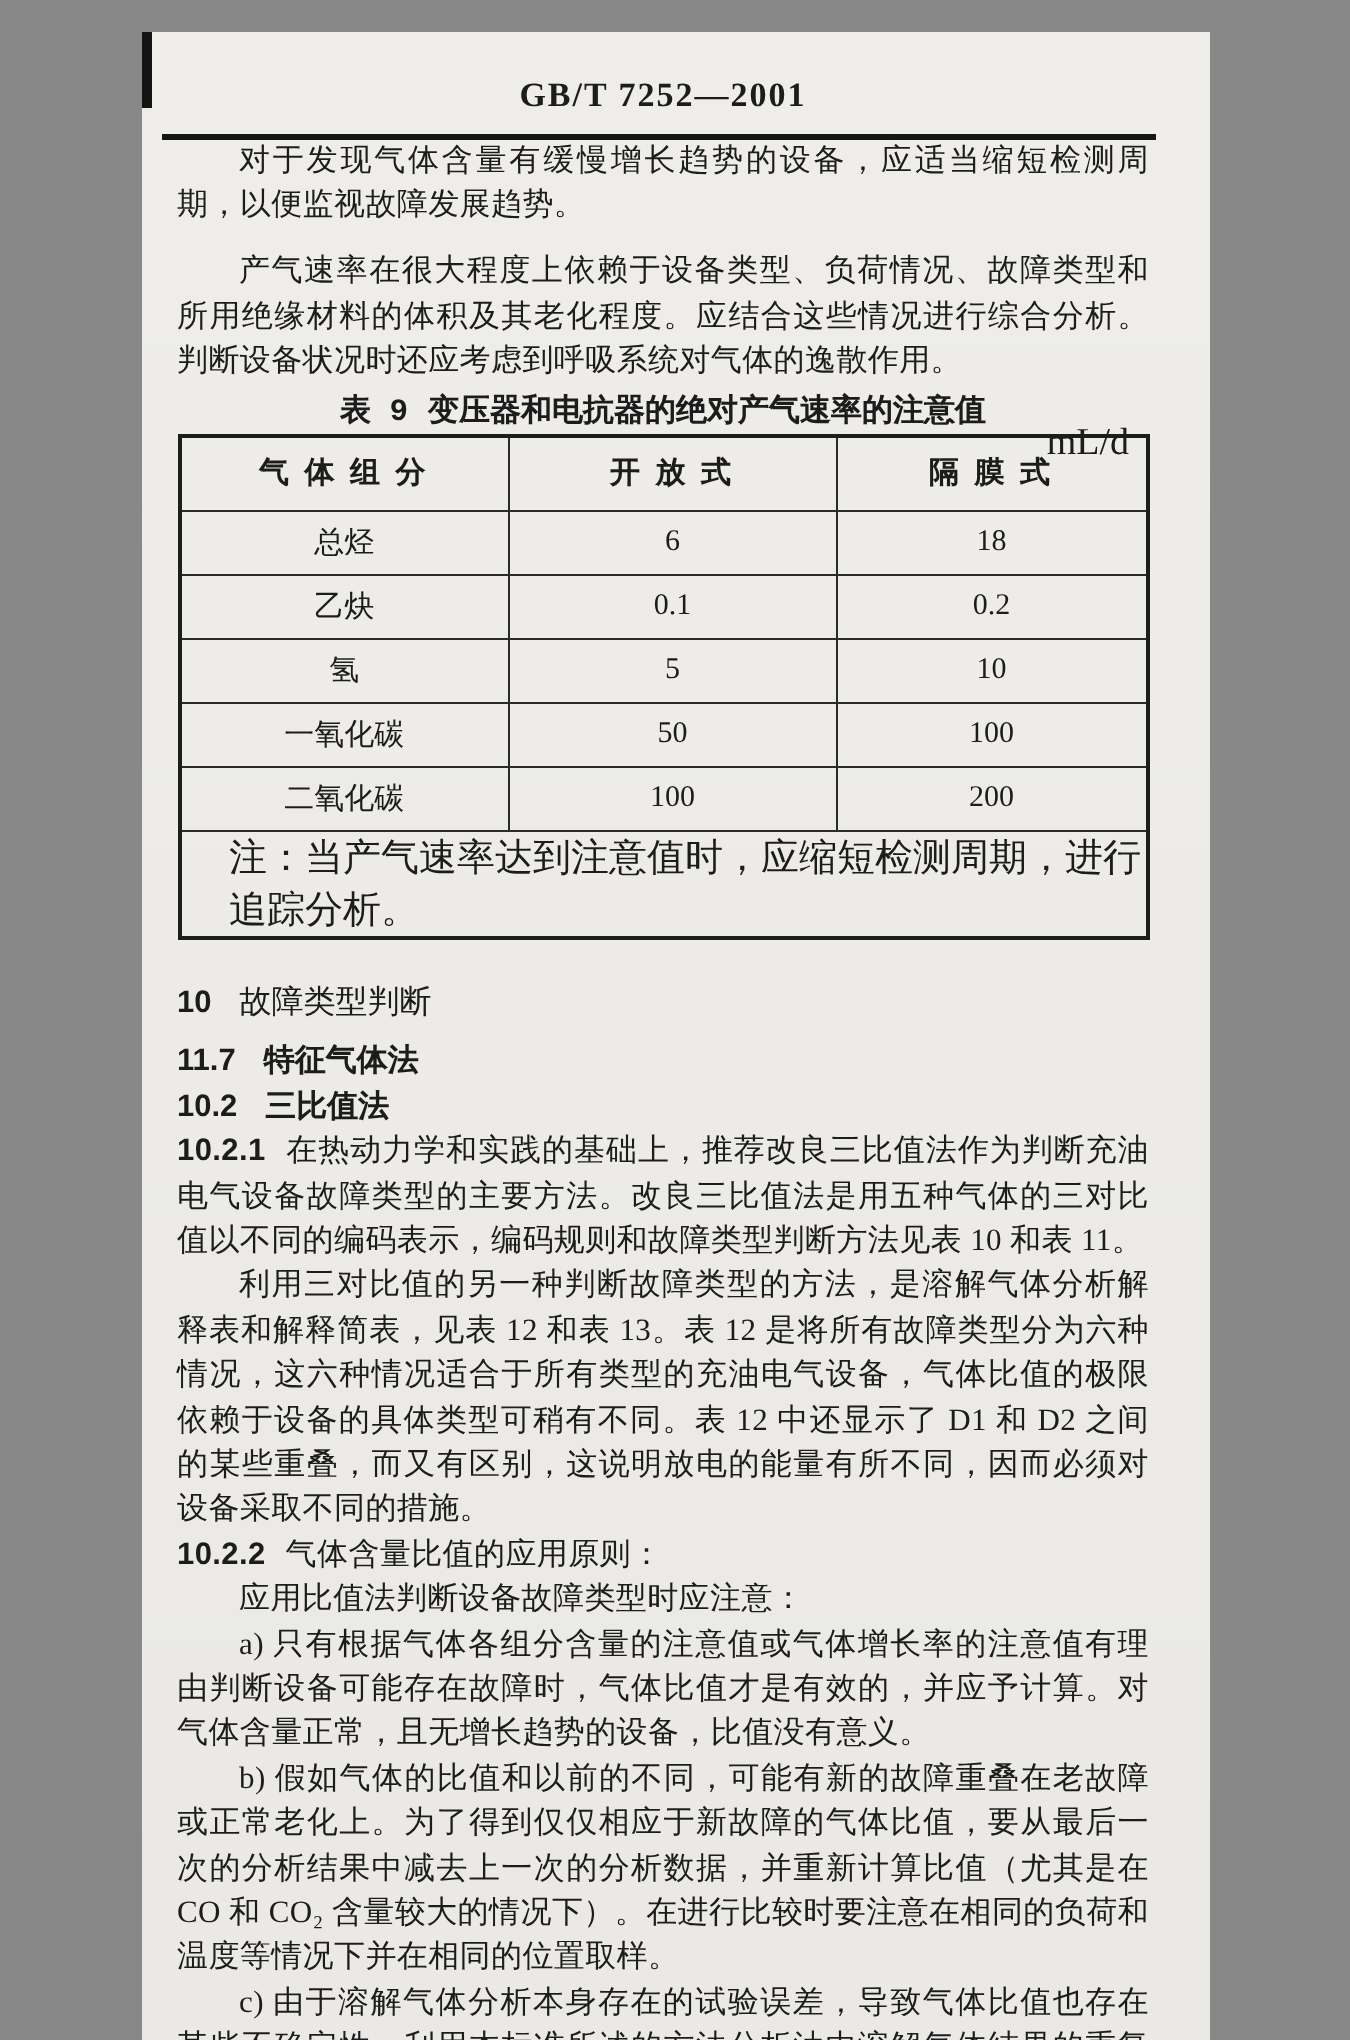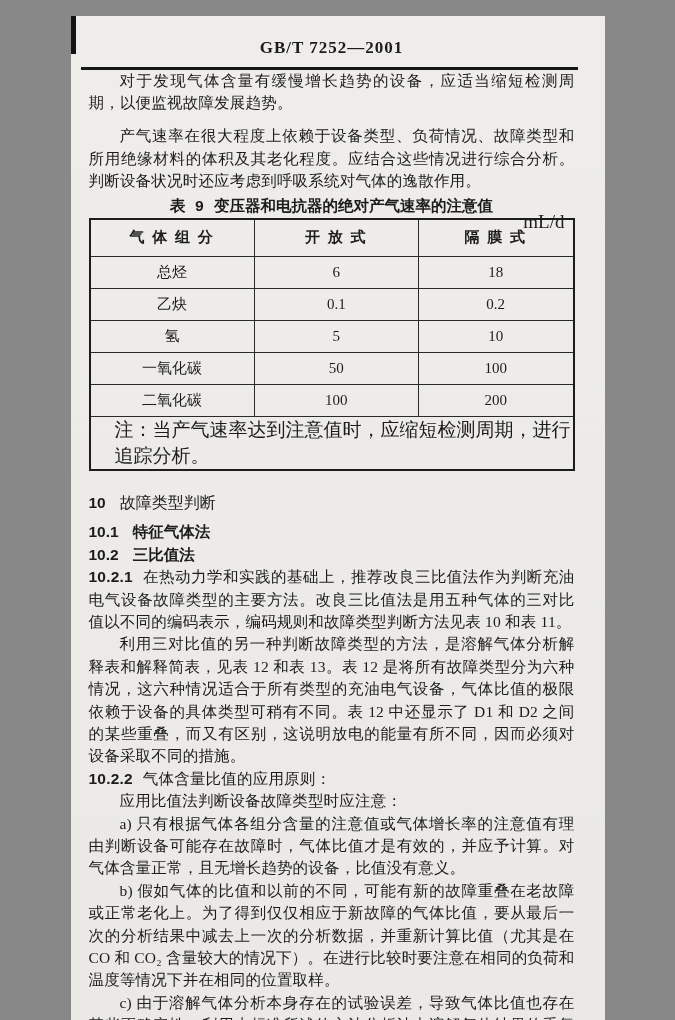--- a/index.html
+++ b/index.html
@@ -171,21 +171,21 @@
         <td>200</td>
       </tr>
       <tr>
         <td class="note-cell" colspan="3">注：当产气速率达到注意值时，应缩短检测周期，进行追踪分析。</td>
       </tr>
     </tbody>
   </table>
 
   <h2 class="h-sec level1"><span class="num">10</span><span class="ttl-bold">故障类型判断</span></h2>
 
-  <h3 class="h-sec level2"><span class="num">10.1</span><span class="ttl-normal">特征气体法</span></h3>
+  <h3 class="h-sec level2"><span class="num">11.7</span><span class="ttl-normal">特征气体法</span></h3>
 
   <h3 class="h-sec"><span class="num">10.2</span><span class="ttl-normal">三比值法</span></h3>
 
   <p class="body runin"><span class="num">10.2.1</span><span>在热动力学和实践的基础上，推荐改良三比值法作为判断充油电气设备故障类型的主要方法。改良三比值法是用五种气体的三对比值以不同的编码表示，编码规则和故障类型判断方法见表 10 和表 11。</span></p>
   <p class="body indent">利用三对比值的另一种判断故障类型的方法，是溶解气体分析解释表和解释简表，见表 12 和表 13。表 12 是将所有故障类型分为六种情况，这六种情况适合于所有类型的充油电气设备，气体比值的极限依赖于设备的具体类型可稍有不同。表 12 中还显示了 D1 和 D2 之间的某些重叠，而又有区别，这说明放电的能量有所不同，因而必须对设备采取不同的措施。</p>
 
   <p class="body runin"><span class="num">10.2.2</span><span>气体含量比值的应用原则：</span></p>
   <p class="body indent">应用比值法判断设备故障类型时应注意：</p>
   <p class="body indent">a) 只有根据气体各组分含量的注意值或气体增长率的注意值有理由判断设备可能存在故障时，气体比值才是有效的，并应予计算。对气体含量正常，且无增长趋势的设备，比值没有意义。</p>
   <p class="body indent">b) 假如气体的比值和以前的不同，可能有新的故障重叠在老故障或正常老化上。为了得到仅仅相应于新故障的气体比值，要从最后一次的分析结果中减去上一次的分析数据，并重新计算比值（尤其是在 CO 和 CO₂ 含量较大的情况下）。在进行比较时要注意在相同的负荷和温度等情况下并在相同的位置取样。</p>

